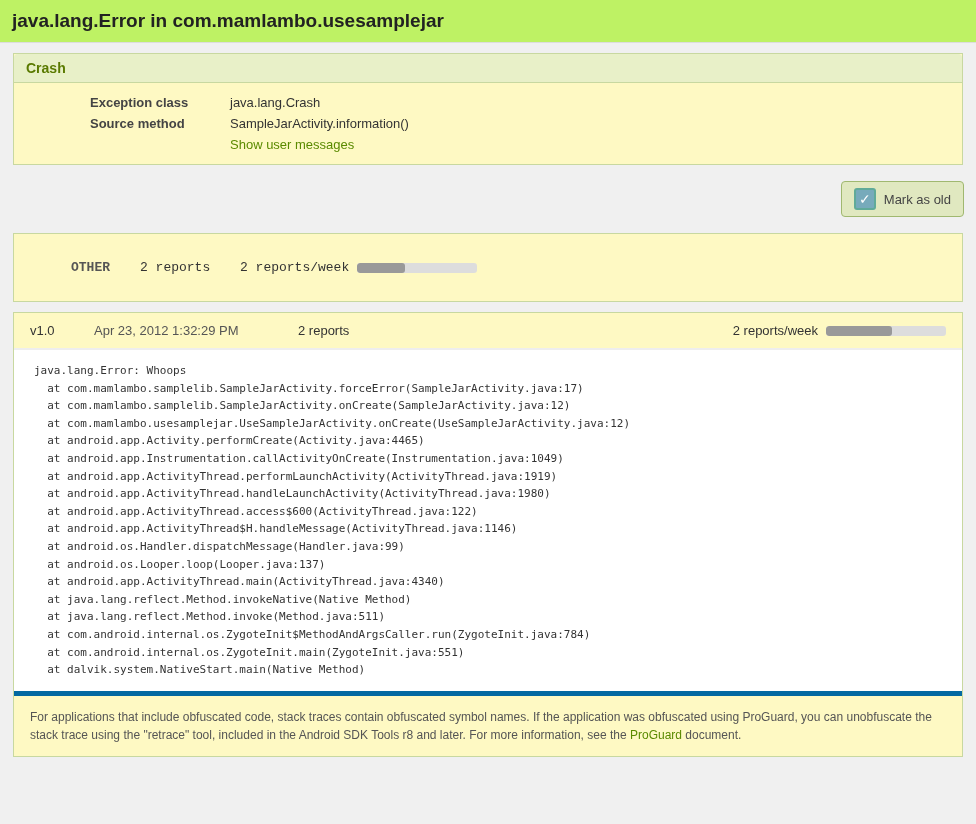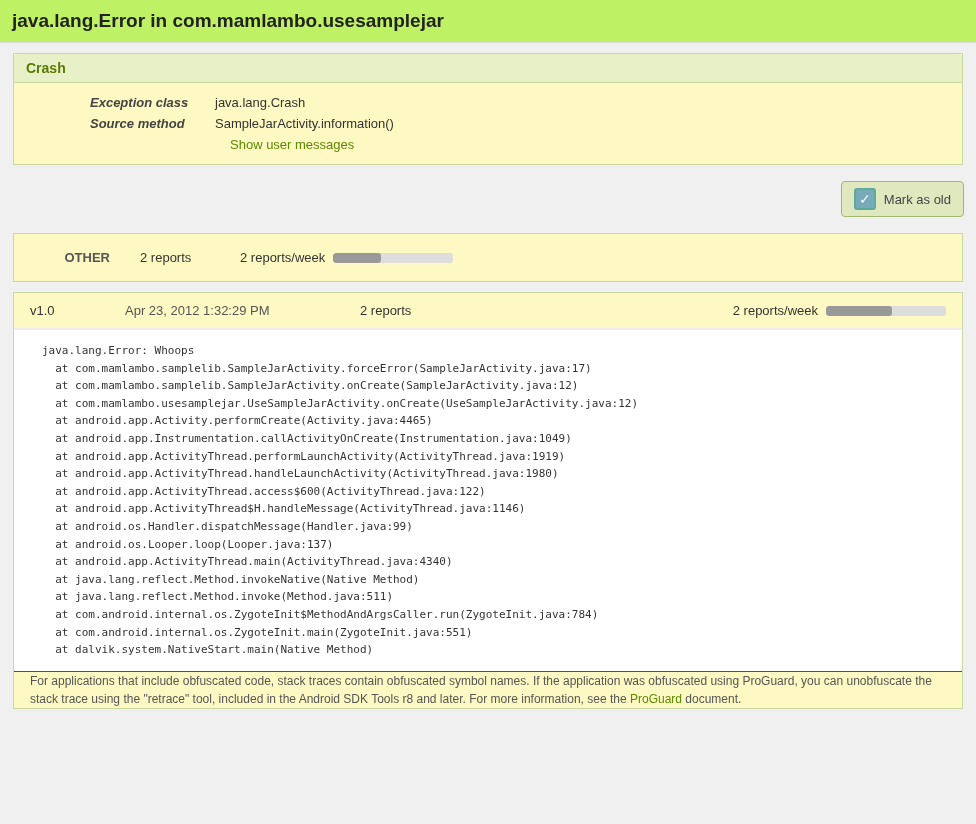--- a/index.html
+++ b/index.html
@@ -40,24 +40,23 @@
     .info-table {
       margin-left: 60px;
     }
     .info-row {
       display: flex;
       margin-bottom: 6px;
       align-items: flex-start;
     }
     .info-label {
       font-weight: bold;
-      width: 125px;
+      width: 140px;
       color: #444;
       flex-shrink: 0;
-      font-style: italic;
     }
     .info-value {
       color: #333;
     }
     .show-link {
       color: #5a8a00;
       text-decoration: none;
       cursor: pointer;
       display: block;
       margin-left: 200px;
@@ -93,21 +92,22 @@
       justify-content: center;
       color: #fff;
       font-size: 14px;
       flex-shrink: 0;
     }
 
     
     .platforms-row {
       display: flex;
       align-items: center;
-      padding: 16px 16px;
+      padding: 26px 16px;
+      font-family: Liberation Mono, monospace;
     }
     .platform-name {
       font-weight: bold;
       color: #555;
       width: 80px;
       text-align: right;
       margin-right: 30px;
     }
     .platform-reports {
       margin-right: 20px;
@@ -132,21 +132,21 @@
       background: #999;
       border-radius: 3px;
     }
 
     
     .stack-row {
       display: flex;
       align-items: center;
       padding: 10px 16px;
       border-bottom: 1px solid #eee;
-      gap: 35px;
+      gap: 4px;
     }
     .stack-version {
       width: 60px;
       color: #333;
     }
     .stack-date {
       width: 200px;
       color: #555;
     }
     .stack-reports {
@@ -171,31 +171,31 @@
       height: 100%;
       background: #999;
       border-radius: 3px;
     }
 
     .stack-trace-code {
       background: #fff;
       font-family: monospace;
       font-size: 11px;
       color: #333;
-      padding: 12px 28px;
+      padding: 12px 20px;
       white-space: pre-wrap;
       line-height: 1.6;
       border-top: 1px solid #eee;
     }
     .stack-footer-note {
-      padding: 0 16px;
+      padding: 12px 16px;
       color: #555;
       font-size: 12px;
       line-height: 1.5;
-      border-top: 1px solid #0369a1;
+      border-top: 5px solid #0369a1;
     }
     .proguard-link {
       color: #5a8a00;
       text-decoration: none;
     }
   </style>
 </head>
 <body>
 
 <h1 class="page-title">java.lang.Error in com.mamlambo.usesamplejar</h1>

